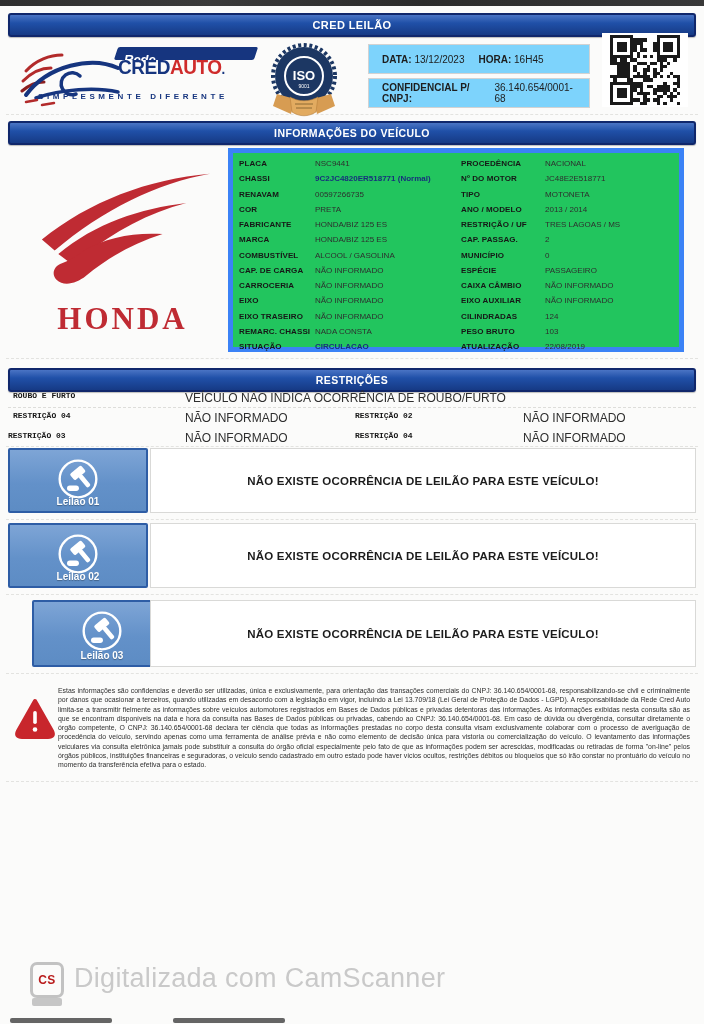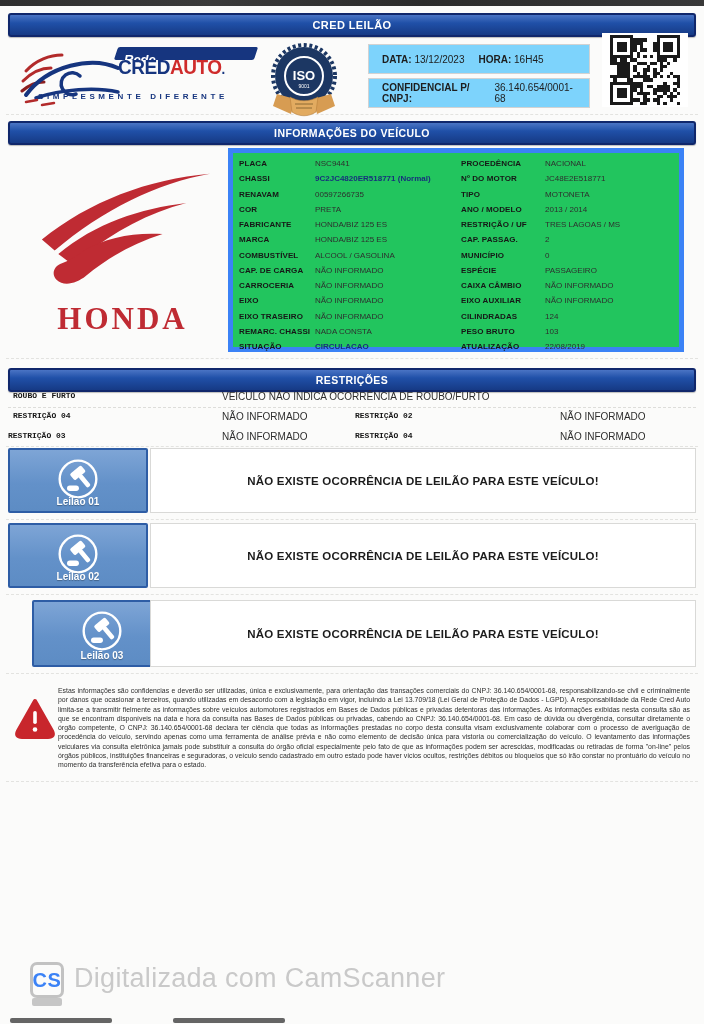--- a/index.html
+++ b/index.html
@@ -42,35 +42,35 @@
   .col-l .flabel{width:76px;flex:0 0 76px;}
   .col-r{left:228px;width:224px;}
   .col-r .flabel{width:84px;flex:0 0 84px;}
   .navy-strong{font-weight:bold;color:#17307c;}
   .honda-wing{left:28px;top:170px;}
   .honda-word{left:30px;top:300px;width:185px;text-align:center;font-family:"Liberation Serif", serif;font-weight:bold;font-size:31px;letter-spacing:3px;color:#bf2b33;transform:scaleY(1.05);}
   
   .restr-row{left:8px;width:688px;height:18px;}
   .restr-row span{position:absolute;top:2px;white-space:nowrap;}
   .rl{font-size:8px;font-weight:bold;color:#161616;font-family:Liberation Mono, monospace;}
-  .rv{font-size:10px;color:#2e2e2e;margin-left:37px;}
+  .rv{font-size:12px;color:#2e2e2e;}
   
   .tile{left:8px;width:140px;border:2px solid #2e5da5;box-sizing:border-box;border-radius:2px;
     background:linear-gradient(180deg,#7ea5d6 0%,#6391c9 55%,#5d8cc4 100%);}
   .tile .circ{position:absolute;left:50%;top:7px;transform:translateX(-50%);}
   .tile .tlabel{position:absolute;left:0;right:0;bottom:4px;text-align:center;color:#fff;font-weight:bold;font-size:10px;text-shadow:0 1px 1px rgba(0,0,0,.3);}
   .msg-box{left:150px;width:546px;border:1px solid #d9d9d7;background:#fff;box-sizing:border-box;
     display:flex;align-items:center;justify-content:center;}
   .msg-box span{font-size:11.5px;font-weight:bold;color:#1c1c1c;letter-spacing:.2px;}
   
   .disc-text{left:58px;top:686px;width:632px;font-size:6.9px;line-height:9.3px;color:#2e2e2e;text-align:justify;}
   .warn{left:14px;top:697px;}
   
   .cs-box{left:30px;top:962px;width:34px;height:36px;border:3px solid #c2c2c2;border-radius:7px;box-sizing:border-box;display:flex;align-items:center;justify-content:center;}
-  .cs-box span{font-size:20px;font-weight:bold;color:#3b82f6;letter-spacing:.5px;}
+  .cs-box span{font-size:12px;font-weight:bold;color:#b91c1c;letter-spacing:.5px;}
   .cs-base{left:32px;top:998px;width:30px;height:8px;background:#c6c6c6;border-radius:2px;}
   .cam-text{left:74px;top:963px;font-size:27px;color:#c9c9c9;letter-spacing:.3px;}
 </style>
 </head>
 <body>
 
 <div class="abs scan-top"></div>
 <div class="abs scan-dash" style="left:10px;top:1018px;width:102px;"></div>
 <div class="abs scan-dash" style="left:173px;top:1018px;width:112px;"></div>
 <div class="abs faint-line" style="top:114px;"></div>

